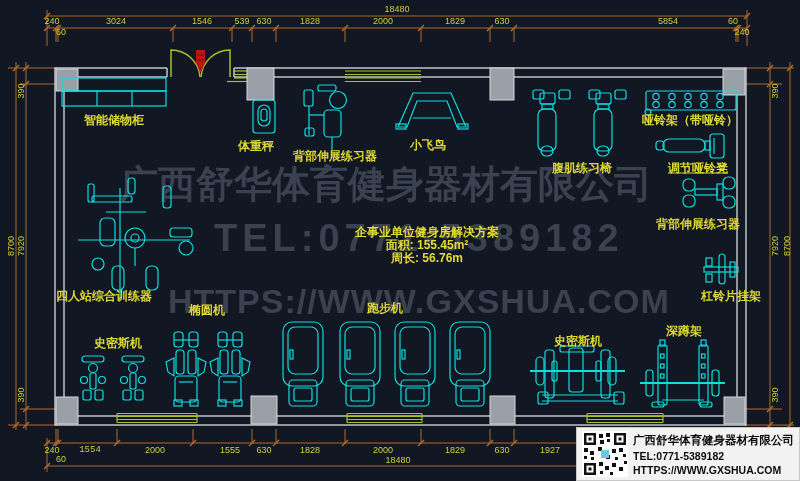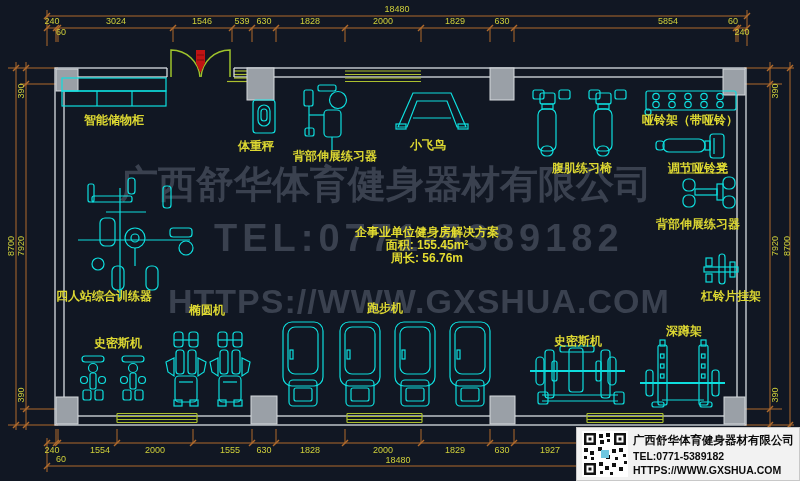--- a/index.html
+++ b/index.html
@@ -377,21 +377,21 @@
       <span class="dim-label" style="left: 310px; top: 21px;">1828</span>
       <span class="dim-label" style="left: 383px; top: 21px;">2000</span>
       <span class="dim-label" style="left: 455px; top: 21px;">1829</span>
       <span class="dim-label" style="left: 502px; top: 21px;">630</span>
       <span class="dim-label" style="left: 625px; top: 21px; margin-left: 43px;">5854</span>
       <span class="dim-label" style="left: 733px; top: 21px;">60</span>
       <span class="dim-label" style="left: 61px; top: 32px;">60</span>
       <span class="dim-label" style="left: 742px; top: 32px;">240</span>
       <span class="dim-label" style="left: 52px; top: 450px;">240</span>
       <span class="dim-label" style="left: 61px; top: 459px;">60</span>
-      <span class="dim-label" style="left: 100px; top: 450px;">1554</span>
+      <span class="dim-label" style="left: 90px; top: 450px; font-family: Liberation Mono, monospace;">1554</span>
       <span class="dim-label" style="left: 155px; top: 450px;">2000</span>
       <span class="dim-label" style="left: 230px; top: 450px;">1555</span>
       <span class="dim-label" style="left: 264px; top: 450px;">630</span>
       <span class="dim-label" style="left: 310px; top: 450px;">1828</span>
       <span class="dim-label" style="left: 383px; top: 450px;">2000</span>
       <span class="dim-label" style="left: 455px; top: 450px;">1829</span>
       <span class="dim-label" style="left: 502px; top: 450px;">630</span>
       <span class="dim-label" style="left: 550px; top: 450px; text-align: center;">1927</span>
       <span class="dim-label" style="left: 398px; top: 460px;">18480</span>
       <span class="dim-label vert" style="left: 21px; top: 91px;">390</span>

